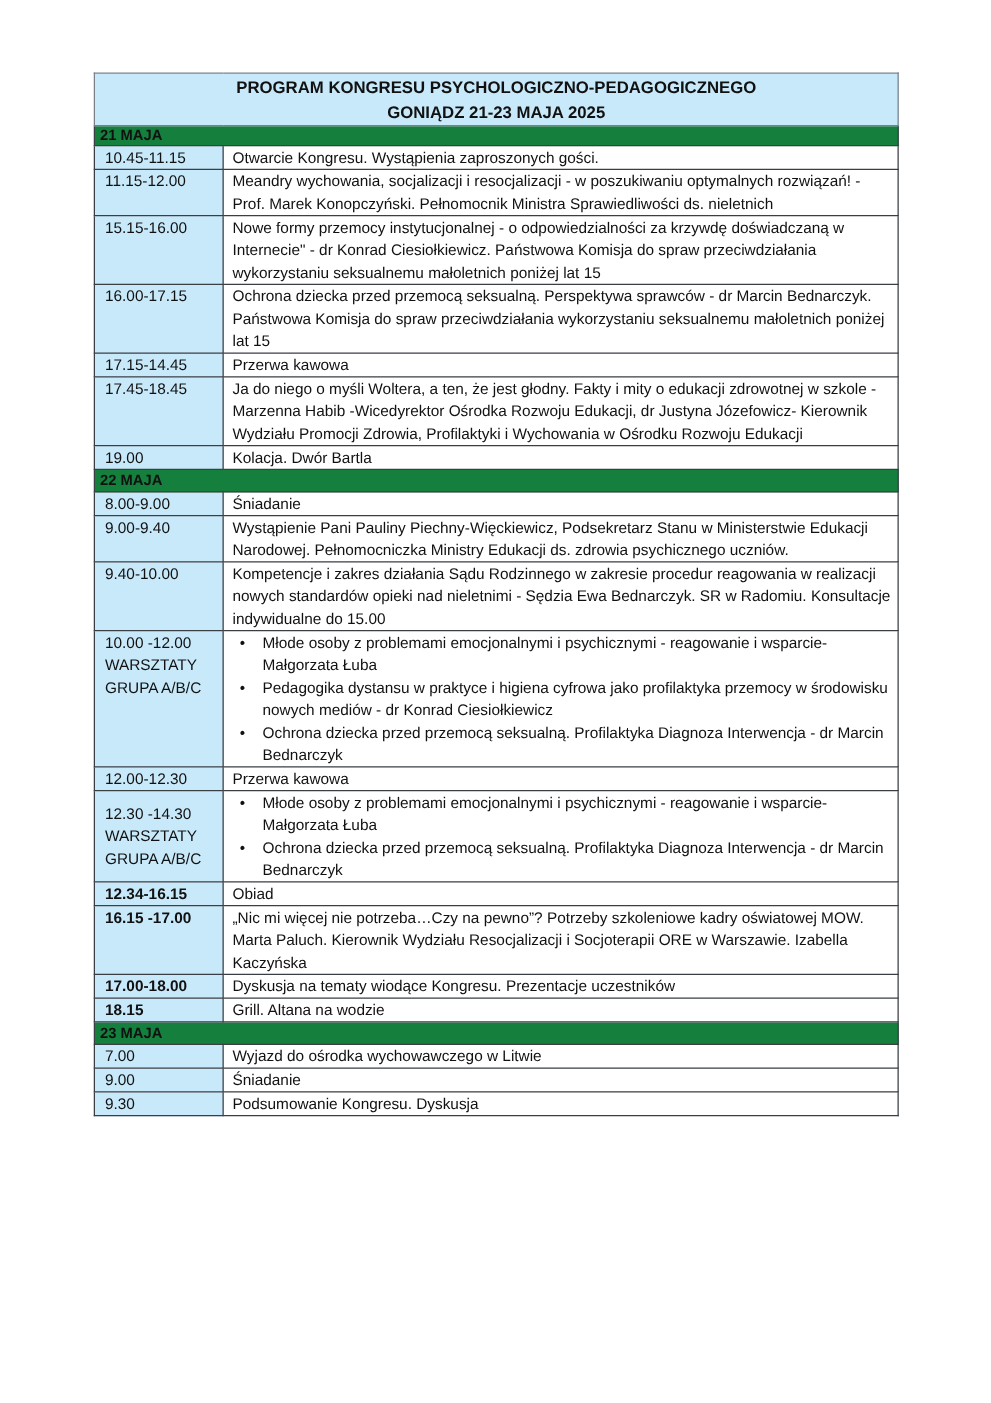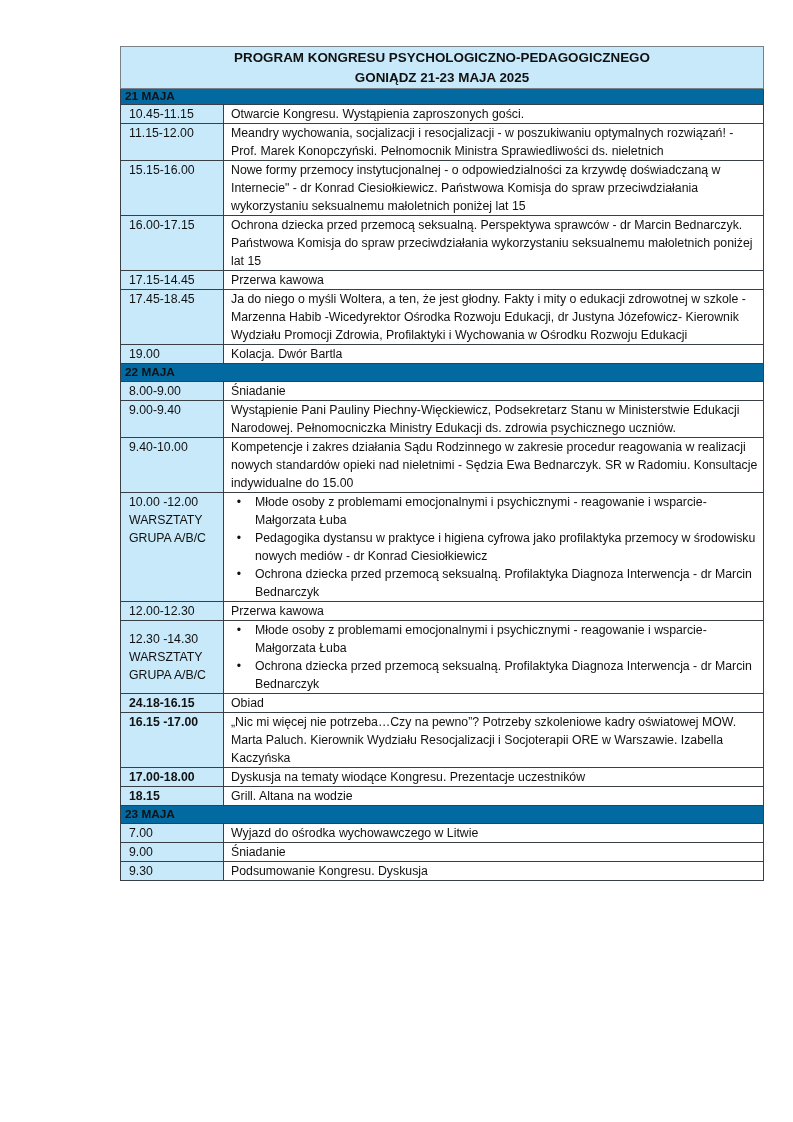--- a/index.html
+++ b/index.html
@@ -1,17 +1,17 @@
 <!DOCTYPE html>
 <html><head>
 <meta charset="utf-8">
 <style>
   html, body { margin: 0; padding: 0; background: #ffffff; }
   body { width: 793px; height: 1122px; position: relative; overflow: hidden; }
-  .page { position: absolute; left: 75px; top: 46px; width: 643px; margin-left: 45px; }
+  .page { position: absolute; left: 75px; top: 58px; width: 643px; }
   table.program {
     border-collapse: collapse;
     width: 643px;
     table-layout: fixed;
     font-family: "Liberation Sans", sans-serif;
     font-size: 12.3px;
     color: #111;
   }
   table.program td {
     border: 1px solid #3a3f45;
@@ -26,21 +26,21 @@
   tr.title td {
     background: #c8e9fa;
     text-align: center;
     font-weight: bold;
     font-size: 13.4px;
     line-height: 20px;
     padding: 1px 0 0 0;
     border-color: #7a8088;
   }
   tr.day td {
-    background: #0369a1;
+    background: #15803d;
     font-weight: bold;
     font-size: 11.8px;
     line-height: 15px;
     padding-left: 4px;
   }
   tr.day.tall td { line-height: 17px; }
   .blank-line { height: 18px; }
   ul.bullets { margin: 0; padding: 0; list-style: none; }
   ul.bullets li { position: relative; padding-left: 24px; }
   ul.bullets li .bullet {
@@ -157,21 +157,21 @@
             <span class="li-text">Młode osoby z problemami emocjonalnymi i psychicznymi - reagowanie i wsparcie- Małgorzata Łuba</span>
           </li>
           <li>
             <span class="bullet">•</span>
             <span class="li-text">Ochrona dziecka przed przemocą seksualną. Profilaktyka Diagnoza Interwencja  - dr Marcin Bednarczyk</span>
           </li>
         </ul>
       </td>
     </tr>
     <tr>
-      <td class="time bold">24.18-16.15</td>
+      <td class="time bold">12.34-16.15</td>
       <td class="desc">Obiad</td>
     </tr>
     <tr>
       <td class="time bold">16.15 -17.00</td>
       <td class="desc">„Nic mi więcej nie potrzeba…Czy na pewno”? Potrzeby szkoleniowe kadry oświatowej MOW. Marta Paluch. Kierownik Wydziału Resocjalizacji i Socjoterapii ORE w Warszawie. Izabella Kaczyńska</td>
     </tr>
     <tr>
       <td class="time bold">17.00-18.00</td>
       <td class="desc">Dyskusja na tematy wiodące Kongresu. Prezentacje uczestników</td>
     </tr>

